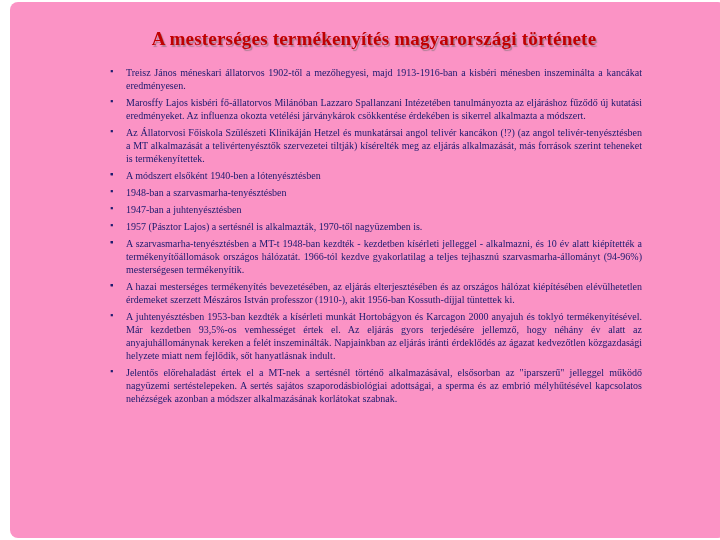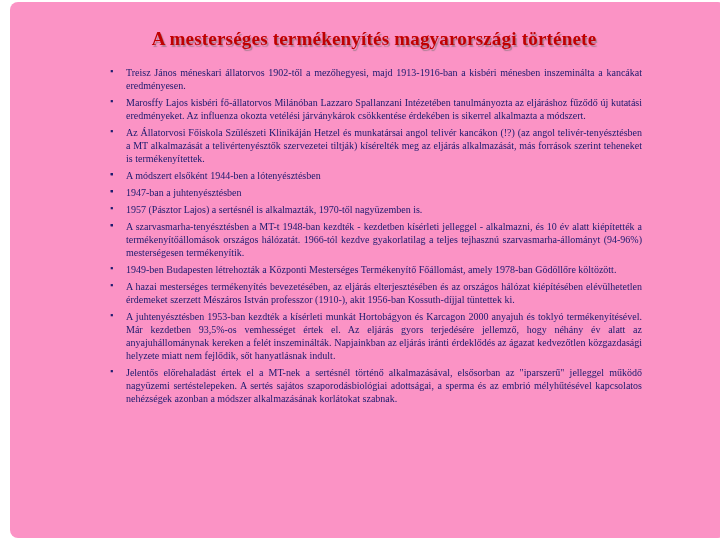--- a/index.html
+++ b/index.html
@@ -57,24 +57,24 @@
 </head>
 <body>
 
 <div class="slide">
   <h1 class="title">A mesterséges termékenyítés magyarországi története</h1>
   <ul class="bullets" id="bullet-list">
       <li><span class="bullet">▪</span><span>Treisz János méneskari állatorvos 1902-től a mezőhegyesi, majd 1913-1916-ban a kisbéri ménesben inszeminálta a kancákat eredményesen.</span></li>
       <li><span class="bullet">▪</span><span>Marosffy Lajos kisbéri fő-állatorvos Milánóban Lazzaro Spallanzani Intézetében tanulmányozta az eljáráshoz fűződő új kutatási eredményeket. Az influenza okozta vetélési járványkárok csökkentése érdekében is sikerrel alkalmazta a módszert.</span></li>
       <li><span class="bullet">▪</span><span>Az Állatorvosi Főiskola Szülészeti Klinikáján Hetzel és munkatársai angol telivér kancákon (!?) (az angol telivér-tenyésztésben a MT alkalmazását a telivértenyésztők szervezetei tiltják) kísérelték meg az eljárás alkalmazását, más források szerint teheneket is termékenyítettek.</span></li>
       <li><span class="bullet">▪</span></li>
-      <li><span class="bullet">▪</span><span>A módszert elsőként 1944-ben a lótenyésztésben</span></li>
-      <li><span class="bullet">▪</span></li>
+      <li><span class="bullet">▪</span><span>A módszert elsőként 1940-ben a lótenyésztésben</span></li>
+      <li><span class="bullet">▪</span><span>1948-ban a szarvasmarha-tenyésztésben</span></li>
       <li><span class="bullet">▪</span><span>1947-ban a juhtenyésztésben</span></li>
       <li><span class="bullet">▪</span><span>1957 (Pásztor Lajos) a sertésnél is alkalmazták, 1970-től nagyüzemben is.</span></li>
       <li><span class="bullet">▪</span></li>
       <li><span class="bullet">▪</span><span>A szarvasmarha-tenyésztésben a MT-t 1948-ban kezdték - kezdetben kísérleti jelleggel - alkalmazni, és 10 év alatt kiépítették a termékenyítőállomások országos hálózatát. 1966-tól kezdve gyakorlatilag a teljes tejhasznú szarvasmarha-állományt (94-96%) mesterségesen termékenyítik.</span></li>
-      <li><span class="bullet">▪</span><span>1949-ben Budapesten létrehozták a Központi Mesterséges Termékenyítő Főállomást, amely 1978-ban Gödöllőre költözött.</span></li>
+      <li><span class="bullet">▪</span></li>
       <li><span class="bullet">▪</span><span>A hazai mesterséges termékenyítés bevezetésében, az eljárás elterjesztésében és az országos hálózat kiépítésében elévülhetetlen érdemeket szerzett Mészáros István professzor (1910-), akit 1956-ban Kossuth-díjjal tüntettek ki.</span></li>
       <li><span class="bullet">▪</span><span>A juhtenyésztésben 1953-ban kezdték a kísérleti munkát Hortobágyon és Karcagon 2000 anyajuh és toklyó termékenyítésével. Már kezdetben 93,5%-os vemhességet értek el. Az eljárás gyors terjedésére jellemző, hogy néhány év alatt az anyajuhállománynak kereken a felét inszeminálták. Napjainkban az eljárás iránti érdeklődés az ágazat kedvezőtlen közgazdasági helyzete miatt nem fejlődik, sőt hanyatlásnak indult.</span></li>
       <li><span class="bullet">▪</span><span>Jelentős előrehaladást értek el a MT-nek a sertésnél történő alkalmazásával, elsősorban az "iparszerű" jelleggel működő nagyüzemi sertéstelepeken. A sertés sajátos szaporodásbiológiai adottságai, a sperma és az embrió mélyhűtésével kapcsolatos nehézségek azonban a módszer alkalmazásának korlátokat szabnak.</span></li>
     </ul>
 </div>
 
 </body></html>

